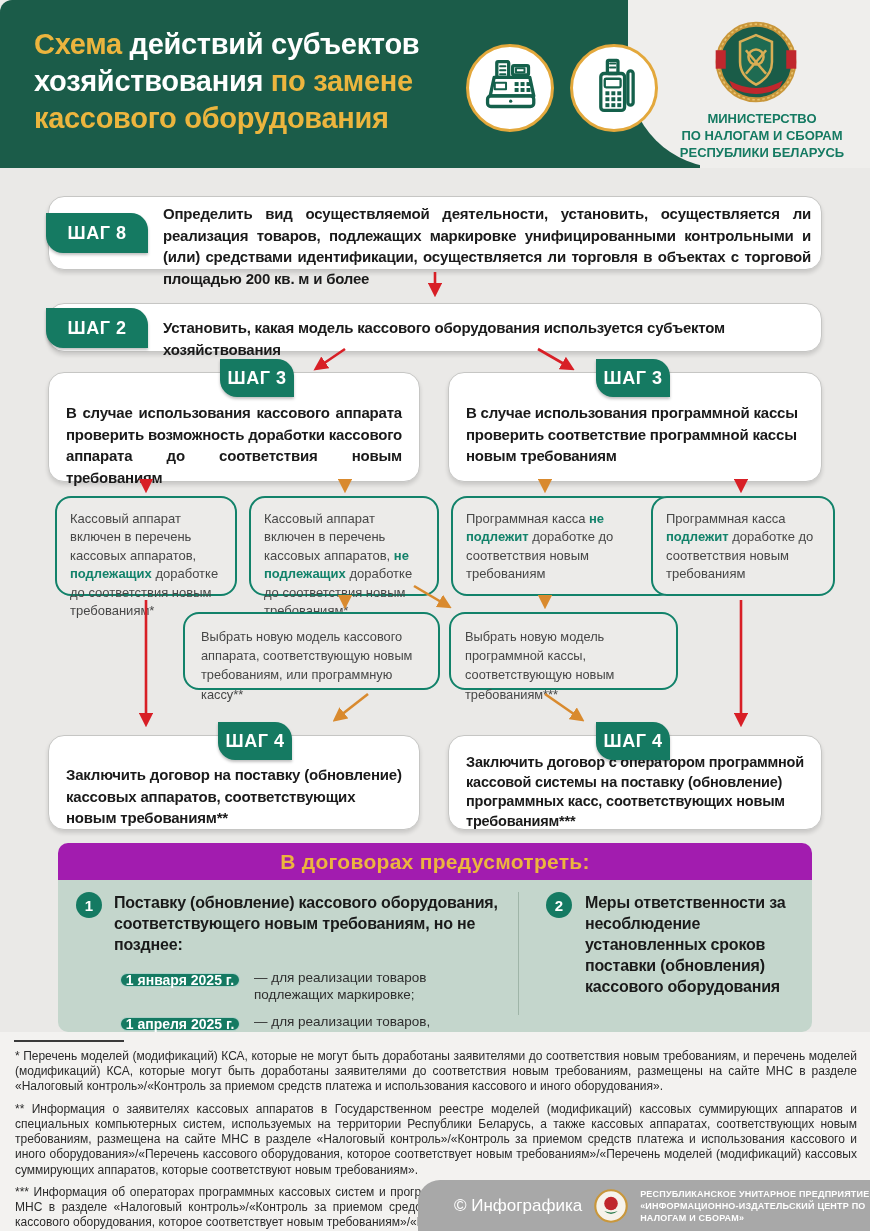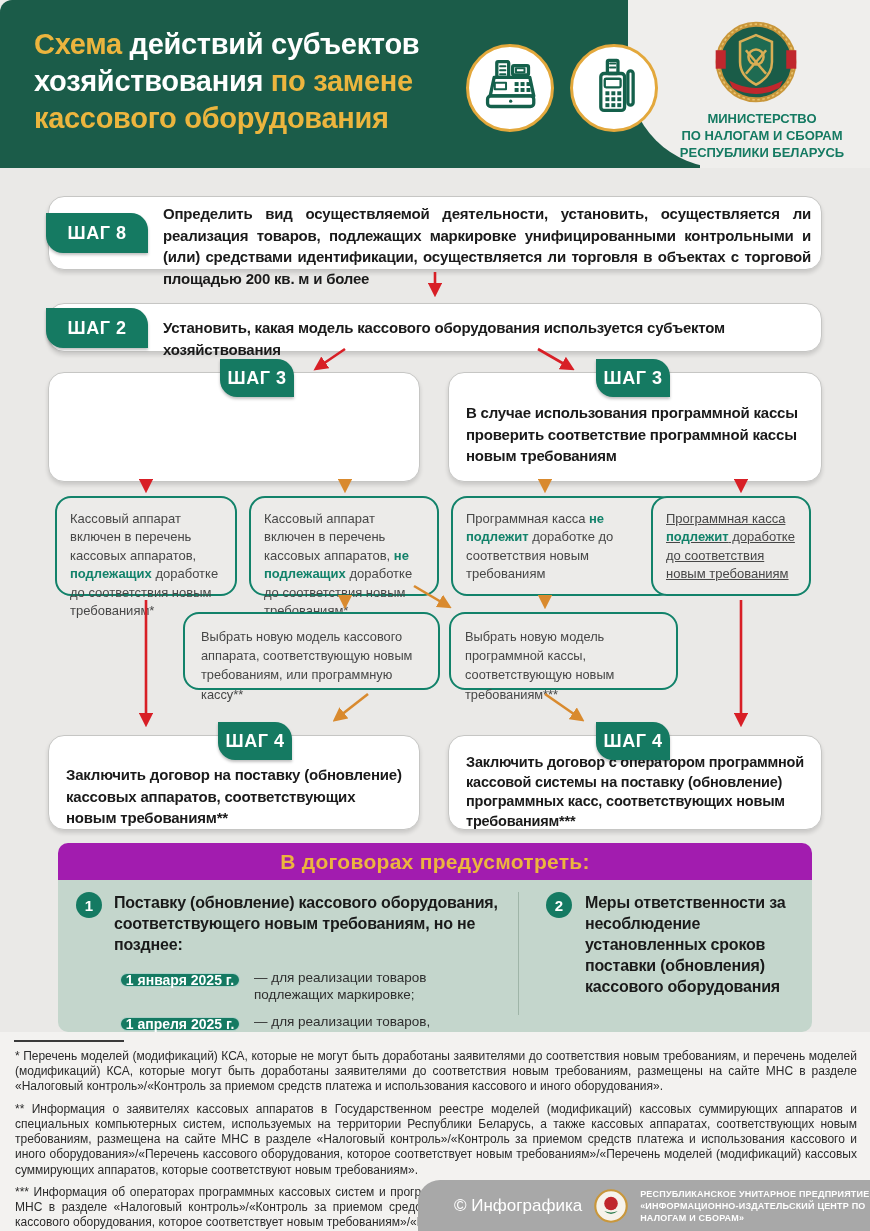--- a/index.html
+++ b/index.html
@@ -156,35 +156,36 @@
   <div class="wbox" style="left:48px;top:196px;width:774px;height:74px;"></div>
   <div class="badge" style="left:46px;top:213px;width:102px;height:40px;">ШАГ 8</div>
   <div class="steptext" style="left:163px;top:203px;width:648px;">Определить вид осуществляемой деятельности, установить, осуществляется ли реализация товаров, подлежащих маркировке унифицированными контрольными и (или) средствами идентификации, осуществляется ли торговля в объектах с торговой площадью 200 кв. м и более</div>
 
   <div class="wbox" style="left:48px;top:303px;width:774px;height:49px;"></div>
   <div class="badge" style="left:46px;top:308px;width:102px;height:40px;">ШАГ 2</div>
   <div class="steptext" style="left:163px;top:317px;width:650px;text-align:left;">Установить, какая модель кассового оборудования используется субъектом хозяйствования</div>
 
   <div class="wbox" style="left:48px;top:372px;width:372px;height:110px;"></div>
   <div class="badge" style="left:220px;top:359px;width:74px;height:38px;">ШАГ 3</div>
+  <div class="steptext" style="left:66px;top:402px;width:336px;">В случае использования кассового аппарата проверить возможность доработки кассового аппарата до соответствия новым требованиям</div>
 
   <div class="wbox" style="left:448px;top:372px;width:374px;height:110px;"></div>
   <div class="badge" style="left:596px;top:359px;width:74px;height:38px;">ШАГ 3</div>
   <div class="steptext" style="left:466px;top:402px;width:338px;text-align:left;">В случае использования программной кассы проверить соответствие программной кассы новым требованиям</div>
 
   <div class="tbox" style="left:55px;top:496px;width:182px;height:100px;">
     <span>Кассовый аппарат включен в перечень кассовых аппаратов, </span><span class="hl">подлежащих</span><span> доработке до соответствия новым требованиям*</span>
   </div>
   <div class="tbox" style="left:249px;top:496px;width:190px;height:100px;">
     <span>Кассовый аппарат включен в перечень кассовых аппаратов, </span><span class="hl">не подлежащих</span><span> доработке до соответствия новым требованиям*</span>
   </div>
   <div class="tbox" style="left:451px;top:496px;width:224px;height:100px;">
     <span>Программная касса </span><span class="hl">не подлежит</span><span> доработке до соответствия новым требованиям</span>
   </div>
-  <div class="tbox" style="left:651px;top:496px;width:160px;height:100px;text-decoration:underline;">
+  <div class="tbox" style="left:651px;top:496px;width:184px;height:100px;">
     <span>Программная касса </span><span class="hl">подлежит</span><span> доработке до соответствия новым требованиям</span>
   </div>
 
   <div class="tbox" style="left:183px;top:612px;width:257px;height:78px;font-size:12.8px;line-height:1.5;padding:13px 16px;">Выбрать новую модель кассового аппарата, соответствующую новым требованиям, или программную кассу**</div>
   <div class="tbox" style="left:449px;top:612px;width:229px;height:78px;font-size:12.8px;line-height:1.5;padding:13px 14px;">Выбрать новую модель программной кассы, соответствующую новым требованиям***</div>
 
   <div class="wbox" style="left:48px;top:735px;width:372px;height:95px;"></div>
   <div class="badge" style="left:218px;top:722px;width:74px;height:38px;">ШАГ 4</div>
   <div class="steptext" style="left:66px;top:764px;width:336px;text-align:left;">Заключить договор на поставку (обновление) кассовых аппаратов, соответствующих новым требованиям**</div>
 

